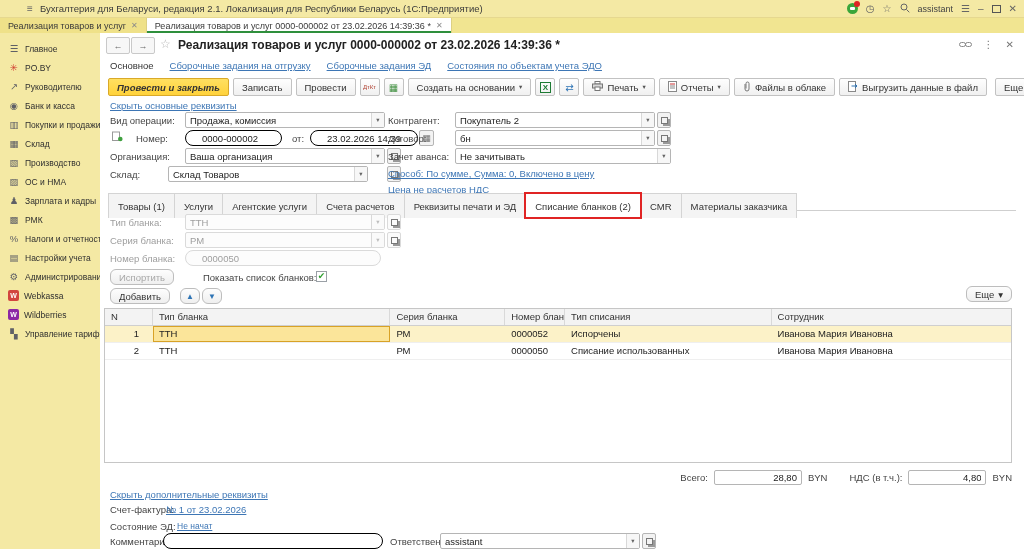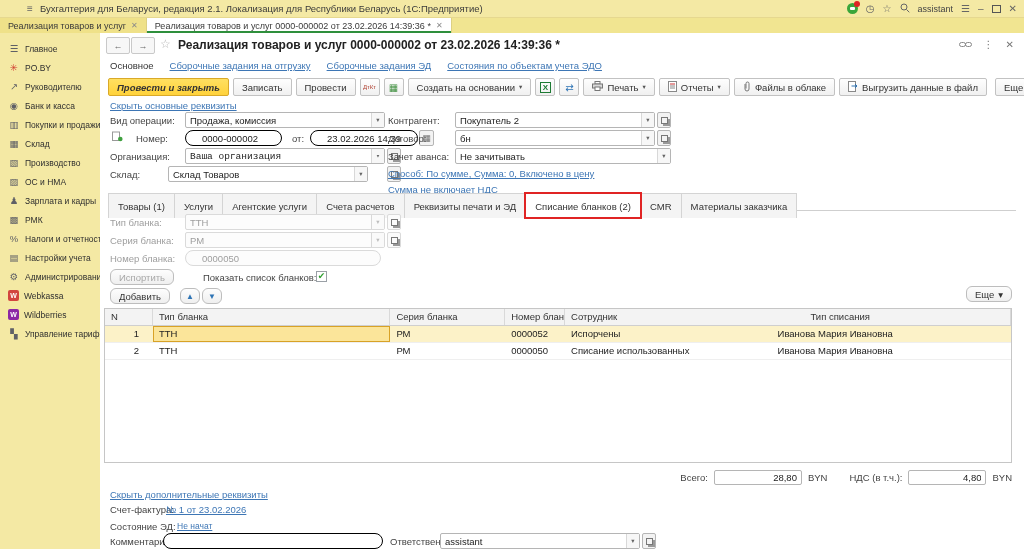--- a/index.html
+++ b/index.html
@@ -309,21 +309,21 @@
         <rect x="0.5" y="1" width="7" height="8.5" fill="#fff" stroke="#999"></rect>
         <circle cx="8.3" cy="8" r="2.3" fill="#3fa03f"></circle>
       </svg></span>
   <span class="lbl" style="top:100px;left:36px;">Номер:</span>
   <input class="tin" style="top: 97px; left: 85px; width: 97px;" value="0000-000002">
   <span class="lbl" style="top:100px;left:192px;">от:</span>
   <input class="tin" style="top: 97px; left: 210px; width: 108px;" value="23.02.2026 14:39:36">
   <div class="calb" style="top:97px;left:319px;">▦</div>
 
   <span class="lbl" style="top:118px;left:10px;">Организация:</span>
-  <div class="combo" style="top:115px;left:85px;width:200px;font-family:Liberation Mono, monospace;">
+  <div class="combo" style="top:115px;left:85px;width:200px;">
     <div class="t">Ваша организация</div>
     <div class="c">▾</div>
   </div>
   <div class="openb" style="top:115px;left:287px;">
       <span class="oglyph"></span>
     </div>
 
   <span class="lbl" style="top:136px;left:10px;">Склад:</span>
   <div class="combo" style="top:133px;left:68px;width:200px;">
     <div class="t">Склад Товаров</div>
@@ -351,21 +351,21 @@
       <span class="oglyph"></span>
     </div>
 
   <span class="lbl" style="top:118px;left:288px;">Зачет аванса:</span>
   <div class="combo" style="top:115px;left:355px;width:216px;">
     <div class="t">Не зачитывать</div>
     <div class="c">▾</div>
   </div>
 
   <span class="link" style="top:135px;left:288px;">Способ: По сумме, Сумма: 0, Включено в цену</span>
-  <span class="link" style="top:151px;left:288px;">Сумма не включает НДС</span>
+  <span class="link" style="top:151px;left:288px;">Цена не расчетов НДС</span>
 
   <div class="dtabs">
     <div class="dtab">Товары (1)</div>
     <div class="dtab">Услуги</div>
     <div class="dtab">Агентские услуги</div>
     <div class="dtab">Счета расчетов</div>
     <div class="dtab">Реквизиты печати и ЭД</div>
     <div class="dtab active hl">Списание бланков (2)</div>
     <div class="dtab">CMR</div>
     <div class="dtab">Материалы заказчика</div>
@@ -407,22 +407,22 @@
       <span>Еще</span>
       <span class="caret">▾</span>
     </button>
 
   <div class="grid">
     <div class="ghead">
       <div class="gh" style="width:48px;">N</div>
       <div class="gh" style="width:238px;">Тип бланка</div>
       <div class="gh" style="width:115px;">Серия бланка</div>
       <div class="gh" style="width:60px;">Номер бланка</div>
+      <div class="gh" style="width:207px;">Тип списания</div>
       <div class="gh" style="width:240px;border-right:none;">Сотрудник</div>
-      <div class="gh" style="width:207px;">Тип списания</div>
     </div>
     <div class="grow sel">
       <div class="gc num" style="width:48px;">1</div>
       <div class="gc focus" style="width:238px;">ТТН</div>
       <div class="gc" style="width:115px;">РМ</div>
       <div class="gc" style="width:60px;">0000052</div>
       <div class="gc" style="width:207px;">Испорчены</div>
       <div class="gc" style="width:240px;">Иванова Мария Ивановна</div>
     </div>
     <div class="grow">

